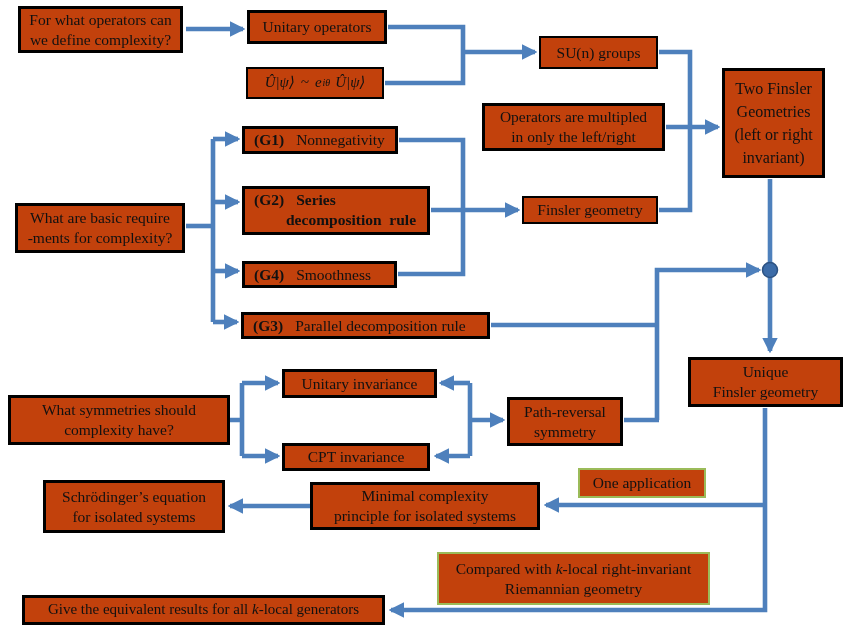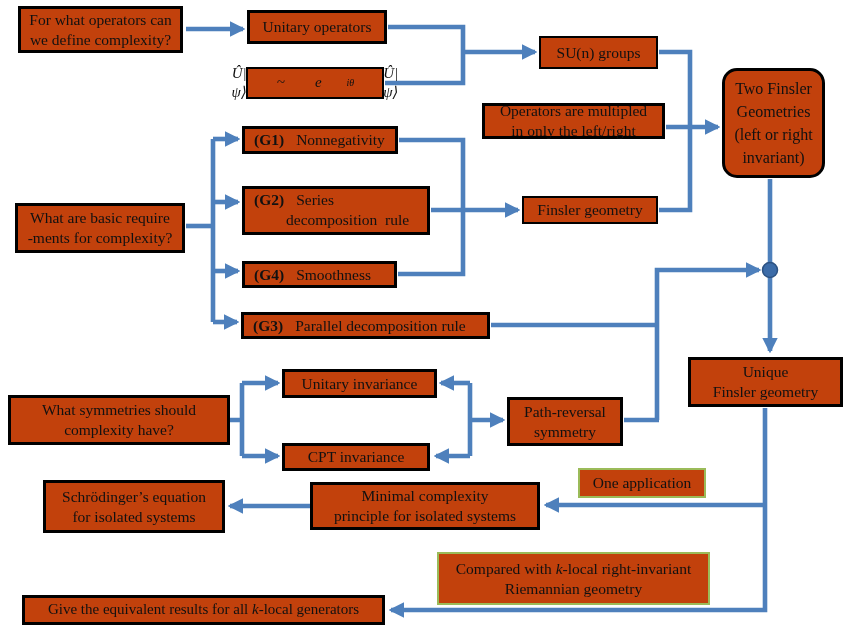--- a/index.html
+++ b/index.html
@@ -22,32 +22,32 @@
     position:absolute;box-sizing:border-box;
     border:3px solid var(--line);background:#c2410c;
     display:flex;align-items:center;justify-content:center;
     text-align:center;font-size:15.5px;line-height:1.28;
     white-space:pre-line;padding:1px 3px;
   }
   .box.thin{border-width:2px;}
   .box.green{border:2.5px solid var(--green);}
   .box.leftalign{justify-content:flex-start;text-align:center;padding-left:9px;}
   .glabel{margin-left:12px;}
-  .g2col{flex-direction:column;align-items:flex-start;}
+  .g2col{flex-direction:column;align-items:flex-start;font-weight:bold;}
   .g2col .l2{padding-left:32px;white-space:pre;}
-  .formula{font-style:italic;font-size:15px;gap:24px;}
+  .formula{font-style:italic;font-size:15px;}
   .formula .tl{margin:0 6px;}
   .formula sup{font-size:10px;margin:0 5px 0 1px;}
-  .tall{line-height:1.45;font-size:16px;border-radius:15px;}
+  .tall{line-height:1.45;font-size:16px;}
   
   #q1{left:18px;top:6px;width:165px;height:47px;}
   #unitary{left:247px;top:10px;width:140px;height:34px;}
   #formula{left:246px;top:67px;width:138px;height:32px;}
   #su-n{left:539px;top:36px;width:119px;height:33px;}
-  #operators{left:482px;top:103px;width:183px;height:36px;}
+  #operators{left:482px;top:103px;width:183px;height:48px;}
   #two-finsler{left:722px;top:68px;width:103px;height:110px;}
   #g1{left:242px;top:126px;width:156px;height:28px;}
   #g2{left:242px;top:186px;width:188px;height:49px;}
   #q-basic{left:15px;top:203px;width:170px;height:50px;}
   #g4{left:242px;top:261px;width:155px;height:27px;}
   #finsler-geometry{left:522px;top:196px;width:136px;height:28px;}
   #g3{left:241px;top:312px;width:249px;height:27px;}
   #unitary-inv{left:282px;top:369px;width:155px;height:29px;}
   #q-symmetries{left:8px;top:395px;width:222px;height:50px;}
   #path-reversal{left:507px;top:397px;width:116px;height:49px;}

